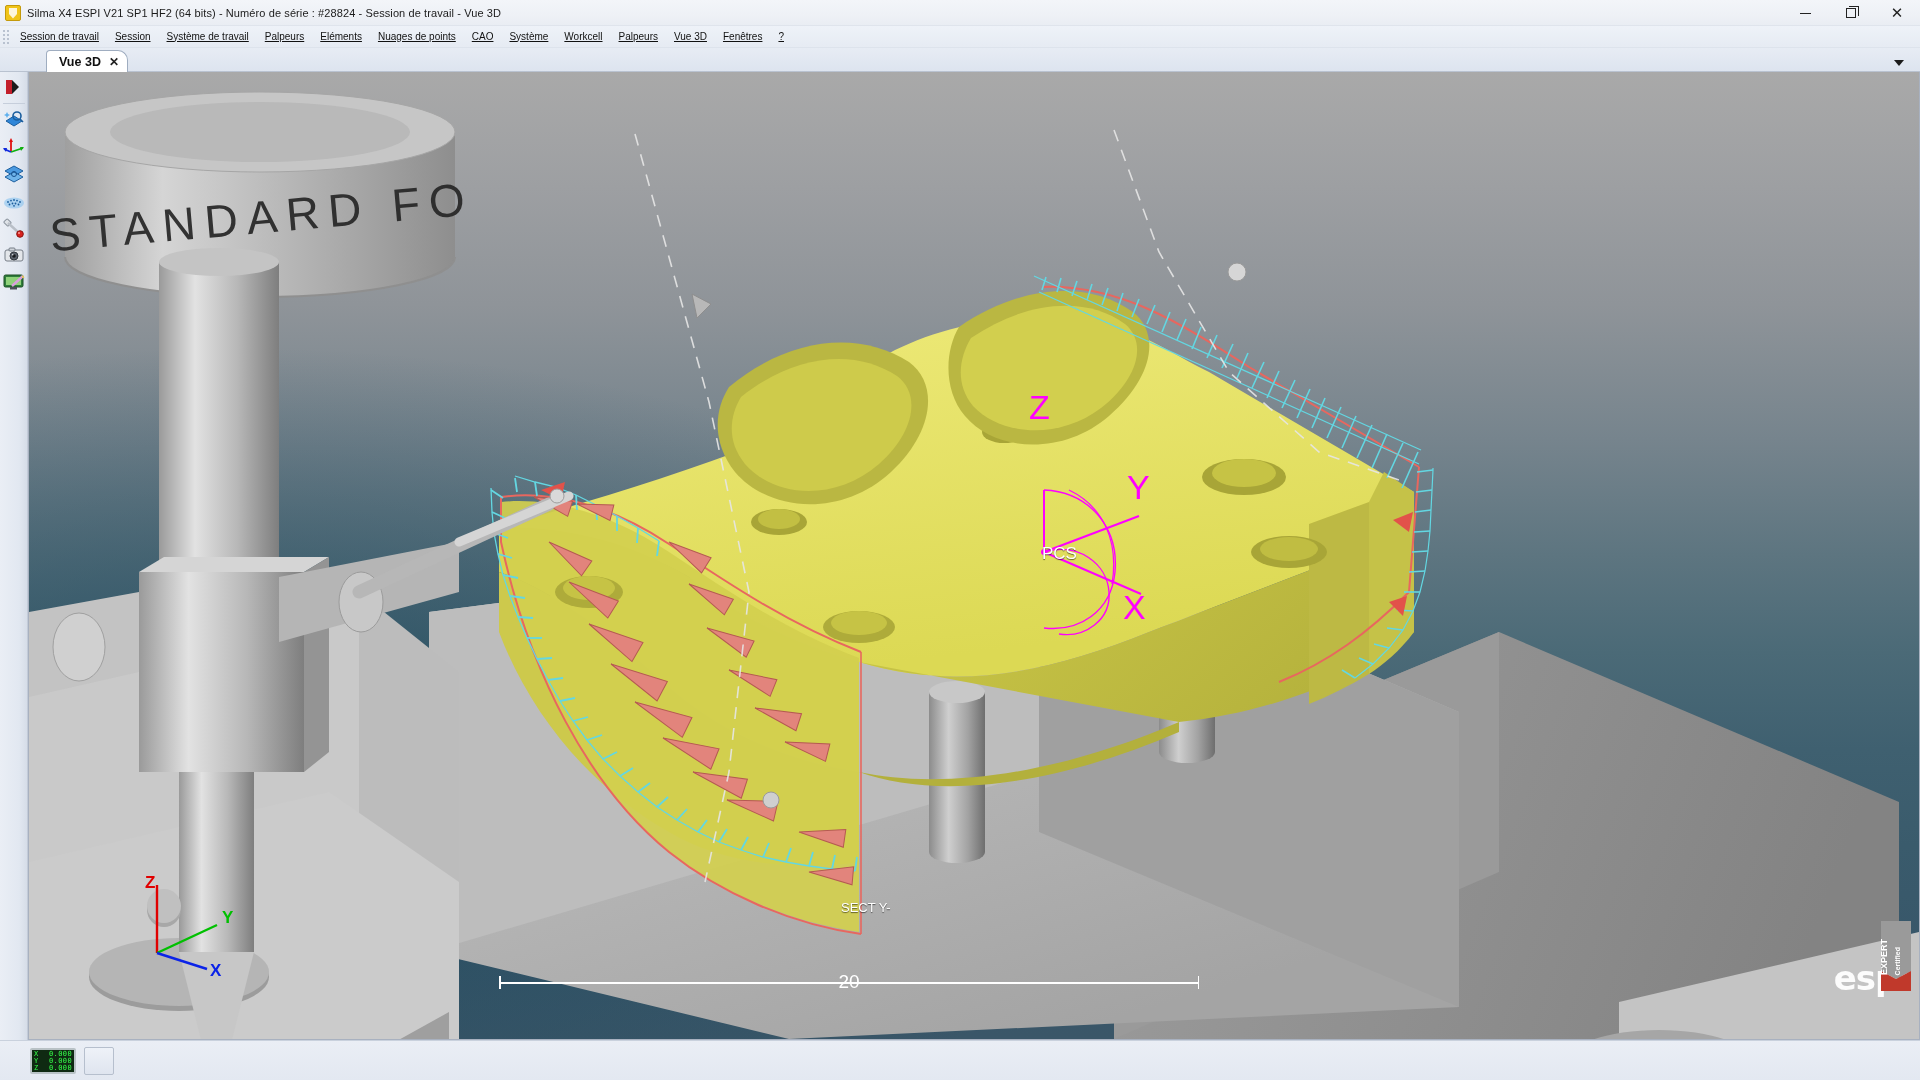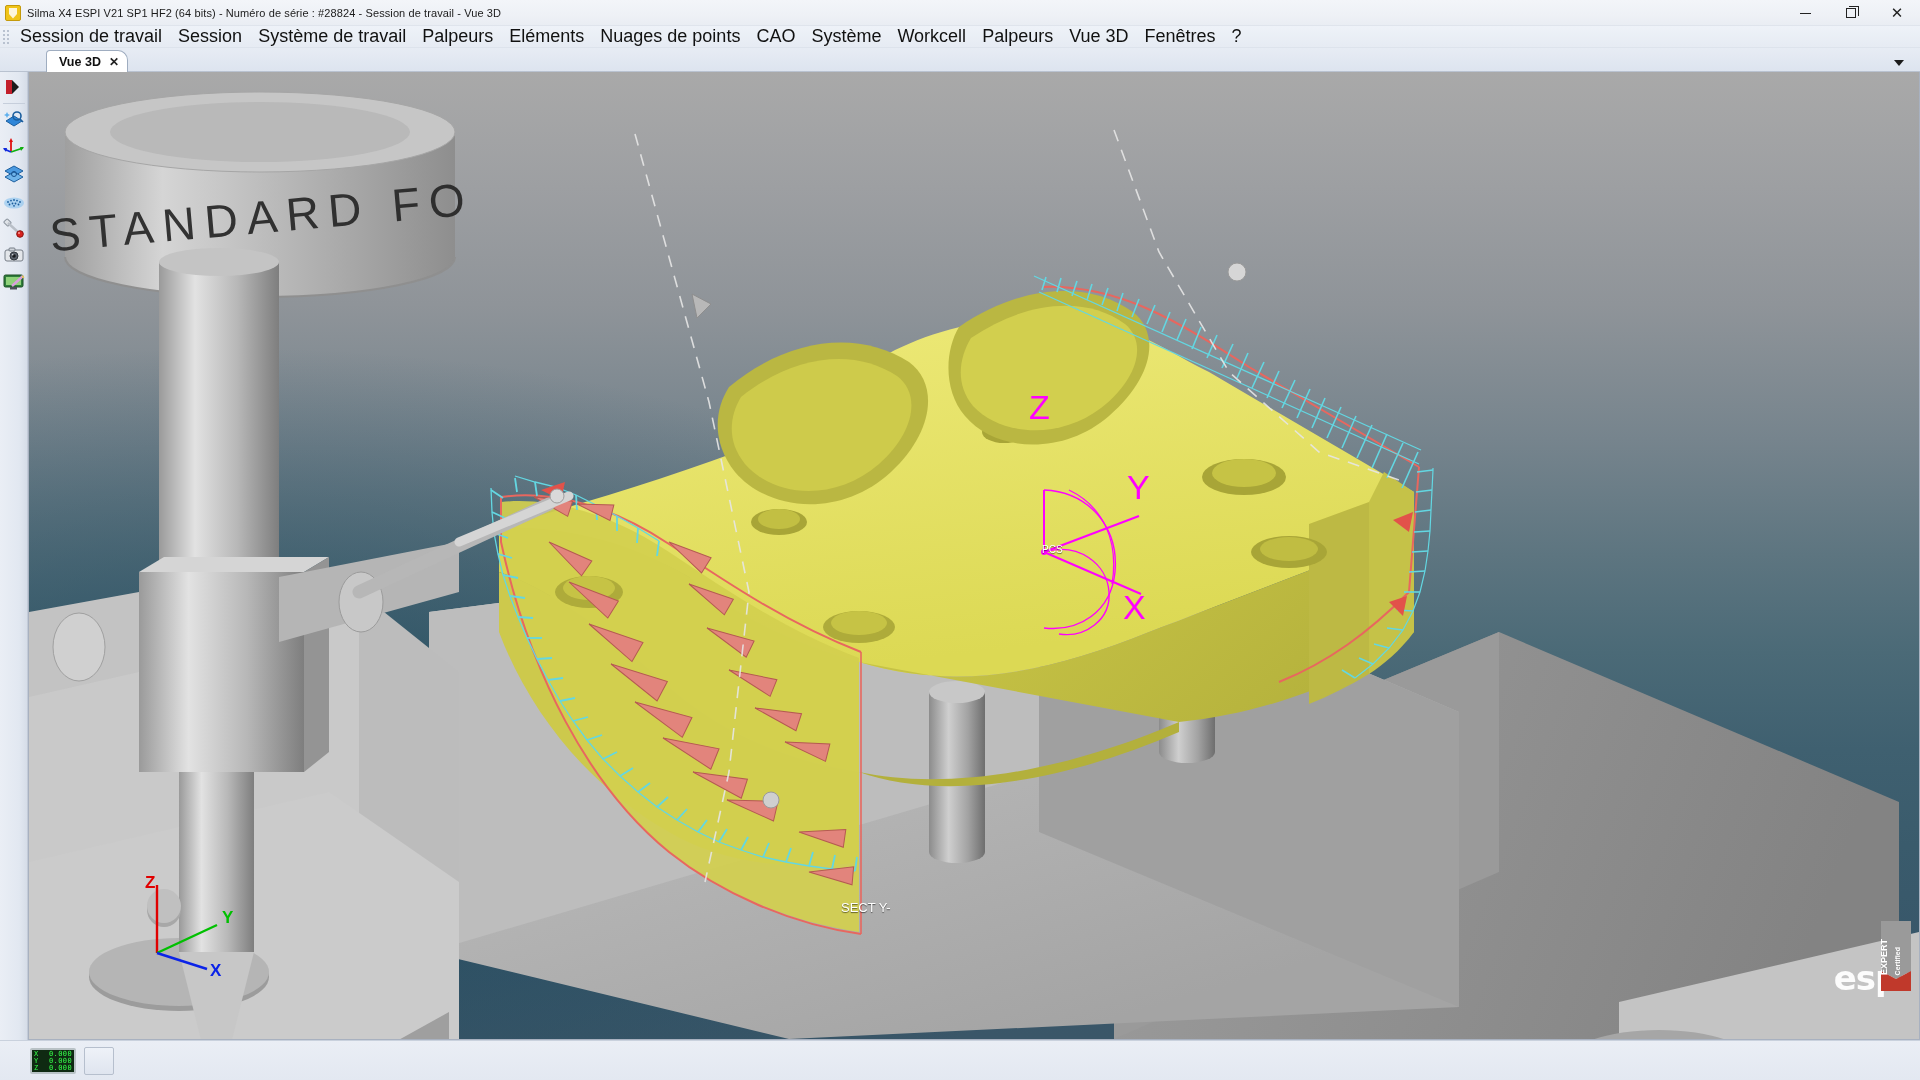--- a/index.html
+++ b/index.html
@@ -61,23 +61,23 @@
     display: flex; align-items: center;
     padding-left: 2px;
   }
   #menu-grip {
     width: 8px; height: 16px; margin-right: 2px;
     background-image: radial-gradient(#b9c2d0 40%, transparent 41%);
     background-size: 4px 4px;
     flex: none;
   }
   .menu-item {
-    font-size: 18px; color: #111;
+    font-size: 10px; color: #111;
     padding: 2px 8px 3px 8px;
-    white-space: nowrap; line-height: 15px;
+    white-space: nowrap; line-height: 15px; text-decoration: underline;
   }
 
   
   #tabstrip {
     height: 24px; width: 100%;
     background: linear-gradient(to bottom, #e7ecf4 0%, #dde4ef 100%);
     border-bottom: 1px solid #b9c2d0;
     position: relative;
     display: flex; align-items: flex-end;
     padding-left: 46px;
@@ -697,39 +697,45 @@
       </g>
       <circle cx="1015" cy="480" r="3" fill="#ff00ff"></circle>
 
       </g>
     </svg>
 
     <div class="axis-big" style="left:1000px; top:318px;">Z</div>
     <div class="axis-big" style="left:1098px; top:398px;">Y</div>
     <div class="axis-big" style="left:1094px; top:518px;">X</div>
 
-    <div class="vp-label" style="left:1013px; top:472px; font-size:10px;">PCS</div>
+    <div class="vp-label" style="left:1013px; top:472px; font-size:17px;">PCS</div>
 
     <div class="vp-label" style="left:812px; top:828px; font-size:13px;">SECT Y-</div>
 
     <svg style="position:absolute; left:88px; bottom:66px;" width="120" height="110" viewBox="0 0 120 110">
       <line x1="40" y1="90" x2="40" y2="22" stroke="#e00000" stroke-width="2.4"></line>
       <line x1="40" y1="90" x2="100" y2="62" stroke="#00c000" stroke-width="2.4"></line>
       <line x1="40" y1="90" x2="90" y2="106" stroke="#0b23e8" stroke-width="2.4"></line>
     </svg>
     <div class="axis-small" style="left:116px; bottom:148px; color:#e00000;">Z</div>
     <div class="axis-small" style="left:193px; bottom:113px; color:#00c000;">Y</div>
     <div class="axis-small" style="left:181px; bottom:60px; color:#0b23e8;">X</div>
 
     <div style="position:absolute; left:20px; top:118px; font-size:46px; letter-spacing:9px;
                 color:#262626; font-family:'Liberation Sans',sans-serif; transform:rotate(-5deg);
                 white-space:nowrap; opacity:.92;">
       <span>STANDARD FO</span>
     </div>
 
+    <div id="scalebar">
+      <div class="bar"></div>
+      <div class="tick l"></div>
+      <div class="tick r"></div>
+      <div class="val">20</div>
+    </div>
 
     <div id="espi-logo">
       <div id="espi-word">espi</div>
       <svg id="espi-ribbon" viewBox="0 0 30 70">
         <polygon points="0,0 30,0 30,50 15,58 0,50" fill="#9a9a9a"></polygon>
         <polygon points="0,50 15,58 30,50 30,70 0,70" fill="#c0392b"></polygon>
       </svg>
       <div class="ribbon-text" style="right:20px; bottom:18px;">EXPERT</div>
       <div class="ribbon-text" style="right:8px; bottom:18px; font-size:7px;">Certified</div>
     </div>

